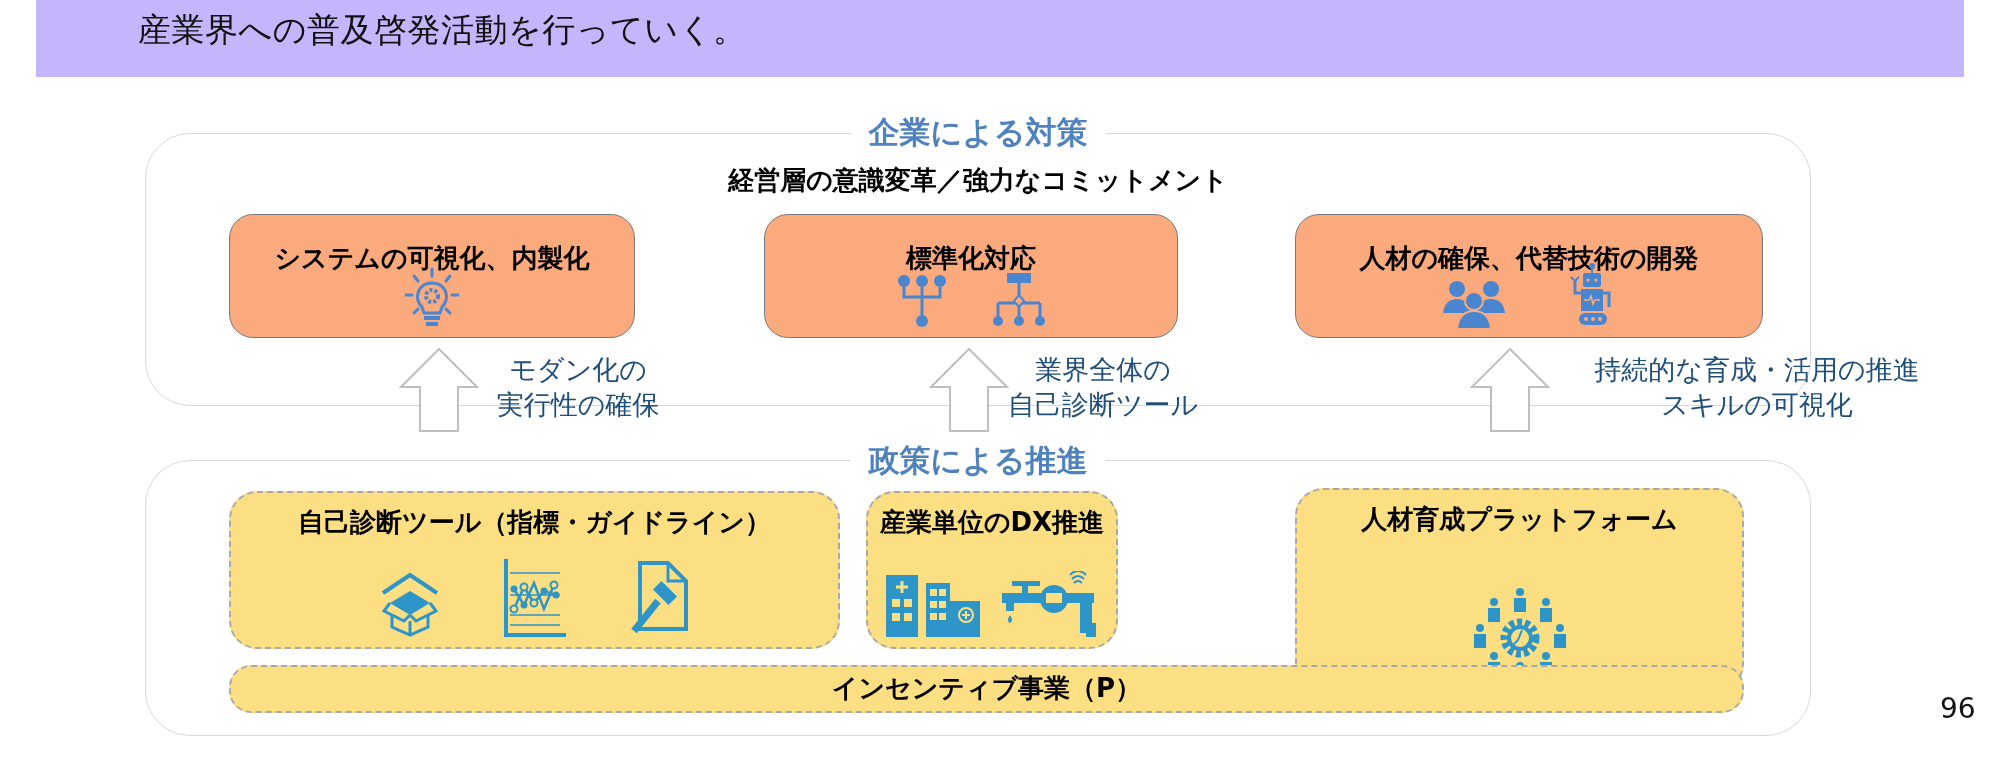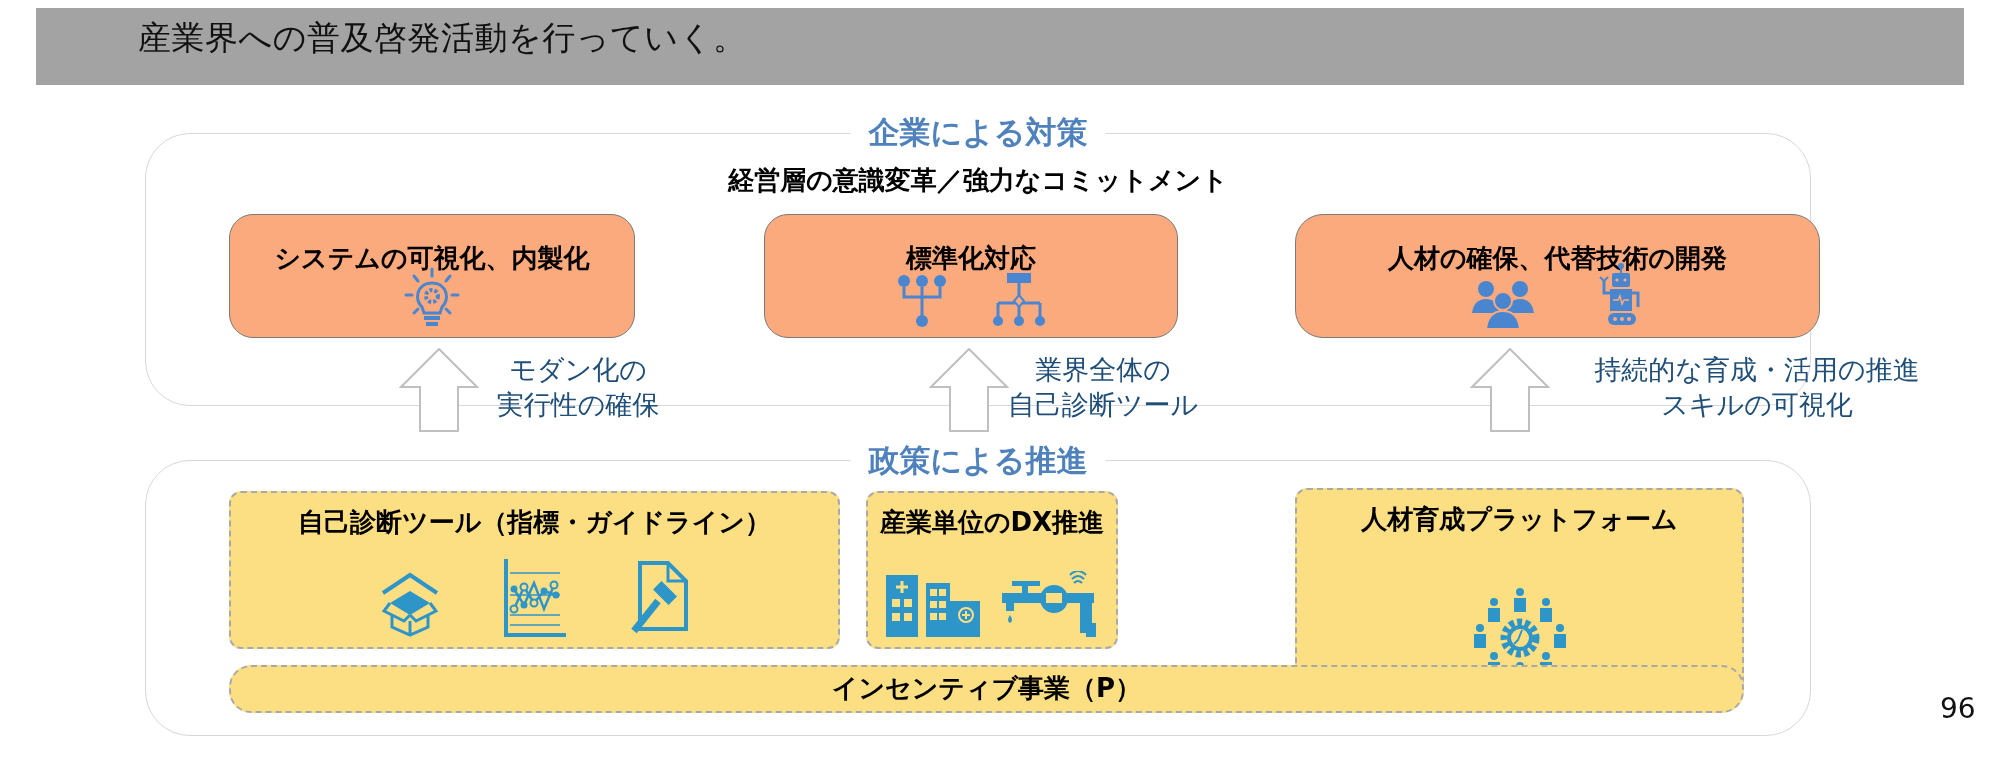--- a/index.html
+++ b/index.html
@@ -1,21 +1,21 @@
 <!DOCTYPE html>
 <html><head>
 <meta charset="utf-8">
 <style>
   * { box-sizing: border-box; margin: 0; padding: 0; }
   html, body { width: 2000px; height: 761px; background: #ffffff; overflow: hidden; }
   body { position: relative; font-family: "DejaVu Sans", "Liberation Sans", sans-serif; color: #000; }
 
   .top-panel {
-    position: absolute; left: 36px; top: 8px; width: 1928px; height: 77px;
-    background: #a3a3a3;
+    position: absolute; left: 36px; top: 0; width: 1928px; height: 77px;
+    background: #c4b5fd;
   }
   .top-text {
     position: absolute; left: 102px; top: 8px;
     font-size: 33px; line-height: 44px; color: #111; letter-spacing: 0.5px;
   }
 
   .section-box {
     position: absolute; left: 145px; width: 1666px;
     border: 1.5px solid #d6d8dc; border-radius: 45px; background: transparent;
   }
@@ -40,21 +40,21 @@
     position: absolute; top: 214px; height: 124px;
     background: #fbaa7d; border: 1.5px solid #7a7a7a; border-radius: 24px;
     text-align: center;
   }
   .orange-box .box-label {
     display: block; margin-top: 26px; font-weight: bold; font-size: 26px; line-height: 34px;
     white-space: nowrap;
   }
   .ob-1 { left: 229px; width: 406px; }
   .ob-2 { left: 764px; width: 414px; }
-  .ob-3 { left: 1295px; width: 525px; border-radius: 28px; }
+  .ob-3 { left: 1295px; width: 468px; }
 
   .icon-row {
     position: absolute; left: 0; right: 0; bottom: 8px;
     display: flex; justify-content: center; gap: 44px; align-items: flex-end;
   }
   .icon { display: inline-block; }
   .icon svg { display: block; }
 
   .arrow { position: absolute; top: 348px; width: 80px; height: 84px; }
   .a-1 { left: 399px; }
@@ -65,21 +65,21 @@
     position: absolute; text-align: center; color: #1f4e79;
     font-size: 27px; line-height: 35px; white-space: nowrap;
     transform: translateX(-50%);
   }
   .at-1 { left: 578px; top: 352px; }
   .at-2 { left: 1103px; top: 352px; }
   .at-3 { left: 1757px; top: 352px; }
   .arrow-text span { display: block; }
 
   .yellow-box {
-    position: absolute; background: #fcdf82; border: 2px dashed #a9a9a9; border-radius: 12px;
+    position: absolute; background: #fcdf82; border: 2px dashed #a9a9a9; border-radius: 28px;
     text-align: center;
   }
   .yellow-box .box-label {
     display: block; margin-top: 12px; font-weight: bold; font-size: 26px; line-height: 34px; white-space: nowrap;
   }
   .yb-1 { left: 229px; top: 491px; width: 611px; height: 158px; }
   .yb-2 { left: 866px; top: 491px; width: 252px; height: 158px; }
   .yb-3 { left: 1295px; top: 488px; width: 449px; height: 204px; }
   .yb-4 { left: 229px; top: 665px; width: 1515px; height: 48px; border-radius: 22px; }
   .yb-4 .box-label { margin-top: 4px; }

